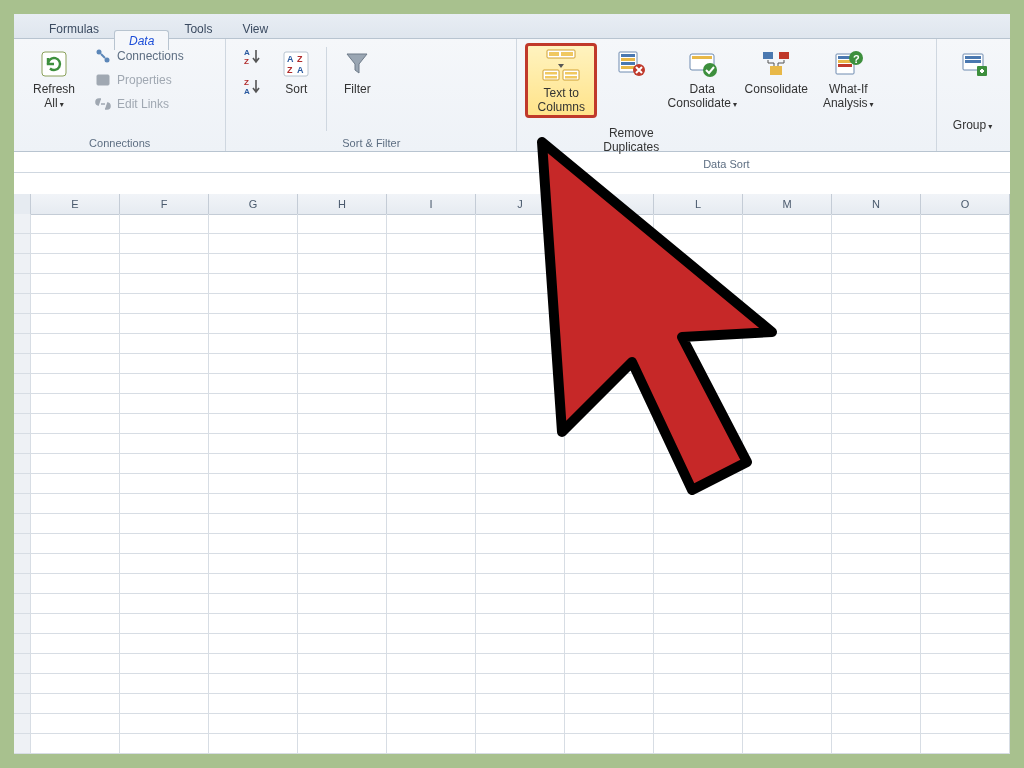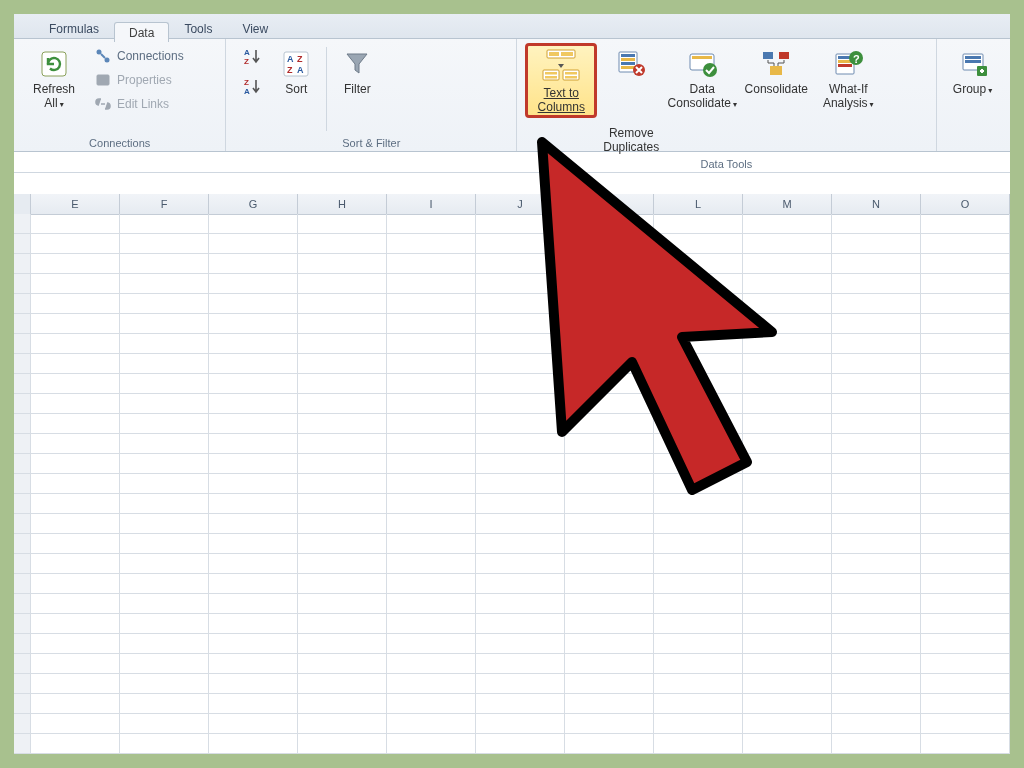--- a/index.html
+++ b/index.html
@@ -37,23 +37,24 @@
     padding: 3px 14px 2px;
     border: 1px solid transparent;
     border-bottom: none;
     border-radius: 3px 3px 0 0;
     color: #3b4b61;
     cursor: pointer;
   }
   .tab.active {
     background: #f5f7fa;
     border-color: #b8c4d0;
-    color: #404040;
+    color: #1d4ed8;
     position: relative;
-    top: 4px;
+    top: 12px;
+    font-style: italic;
   }
 
   
   .ribbon {
     display: flex;
     height: 112px;
     background: linear-gradient(#f5f7fa, #eef2f7);
     border-bottom: 1px solid #b8c4d0;
   }
   .group {
@@ -85,21 +86,20 @@
     border-radius: 3px;
     cursor: pointer;
     line-height: 1.15;
   }
   .big-btn .cap { margin-top: 3px; }
   .big-btn.highlight {
     background: linear-gradient(#fff3bf, #ffe38a);
     border: 3px solid #c0392b;
     border-radius: 4px;
     padding: 2px 2px 0;
-    text-decoration: underline;
   }
   .small-btn-col {
     display: flex;
     flex-direction: column;
     gap: 2px;
     padding: 2px 4px;
   }
   .small-btn {
     display: flex;
     align-items: center;
@@ -322,26 +322,26 @@
             <rect x="4" y="6" width="18" height="20" rx="1" fill="#fff" stroke="#6e8bb0"></rect>
             <rect x="6" y="8" width="14" height="3" fill="#4a78b0"></rect>
             <rect x="6" y="12" width="14" height="3" fill="#e8b848"></rect>
             <rect x="6" y="16" width="14" height="3" fill="#c0392b"></rect>
             <circle cx="24" cy="10" r="7" fill="#3d8f3d"></circle>
             <text x="21" y="15" font-size="11" fill="#fff" font-weight="bold">?</text>
           </svg>
           <span class="cap"><span>What-If Analysis</span><span class="drop-caret">▾</span></span>
         </div>
       </div>
-      <div class="group-label">Data Tools</div>
+      <div class="group-label">Data Sort</div>
     </div>
 
     <div class="group" style="border-right:none; width:60px;">
       <div class="group-body">
-        <div class="big-btn" style="width:50px;">
+        <div class="big-btn" style="width:50px;gap:36px;">
           <svg width="32" height="32" viewBox="0 0 32 32">
             <rect x="6" y="6" width="20" height="16" rx="1" fill="#fff" stroke="#6e8bb0"></rect>
             <rect x="8" y="8" width="16" height="3" fill="#4a78b0"></rect>
             <rect x="8" y="12" width="16" height="3" fill="#4a78b0"></rect>
             <rect x="20" y="18" width="10" height="10" rx="1" fill="#3d8f3d"></rect>
             <path d="M23 23h4M25 21v4" stroke="#fff" stroke-width="2"></path>
           </svg>
           <span class="cap"><span>Group</span><span class="drop-caret">▾</span></span>
         </div>
       </div>

